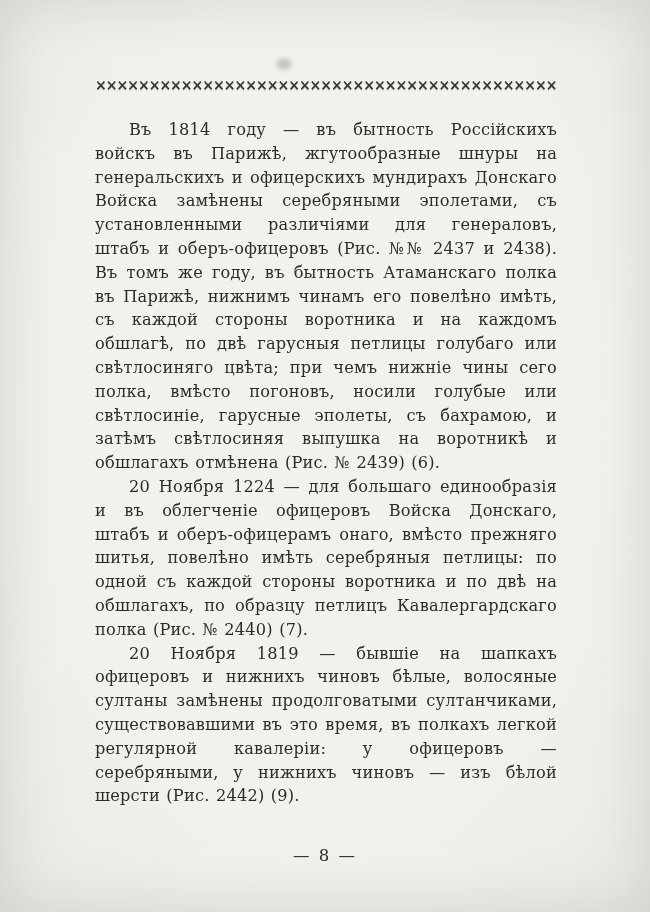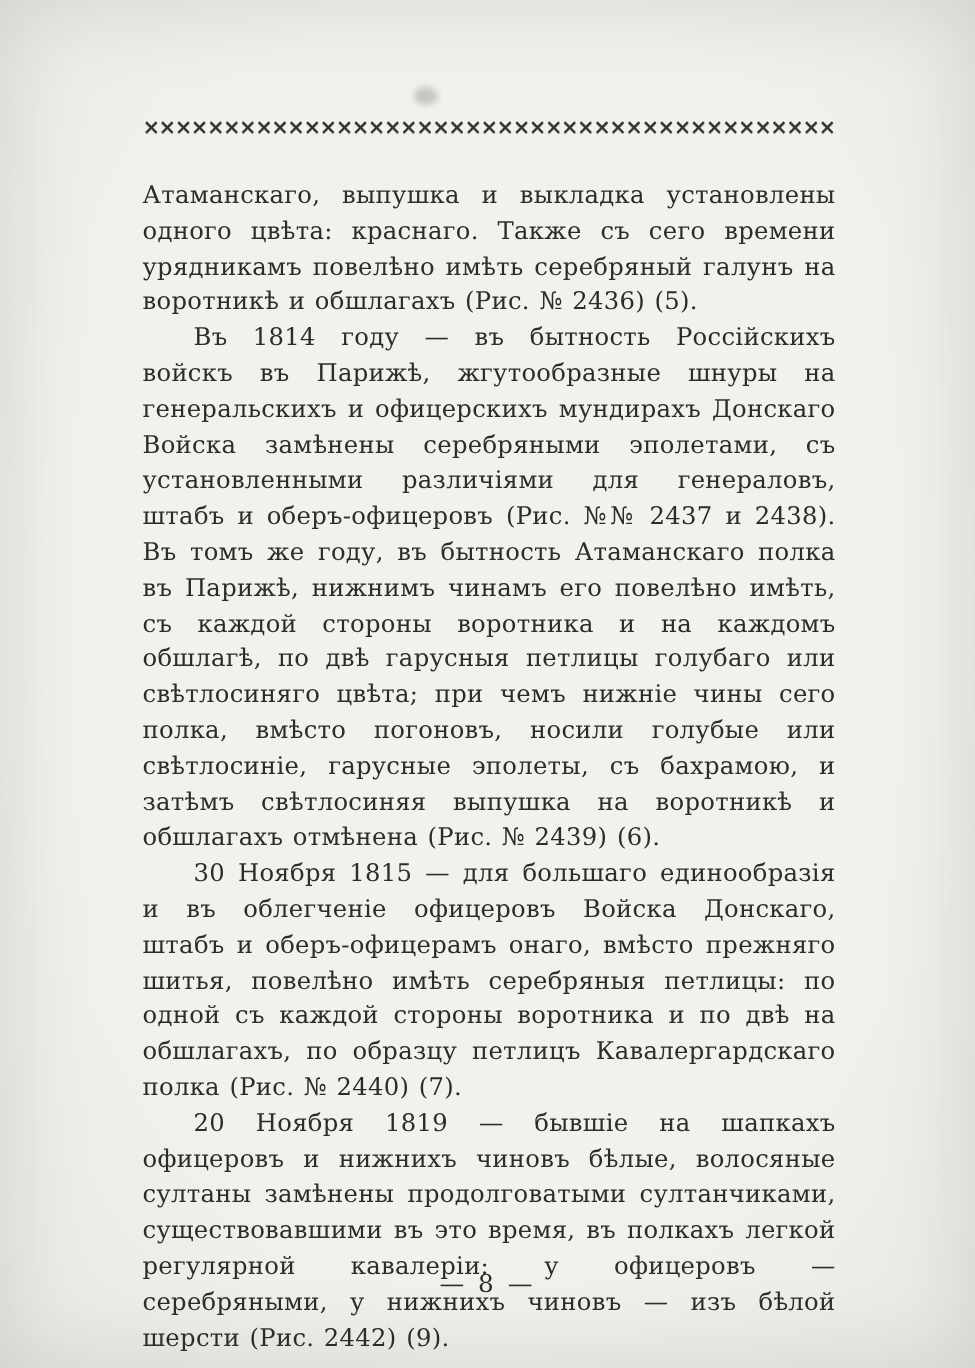--- a/index.html
+++ b/index.html
@@ -79,22 +79,21 @@
 </head>
 <body>
 
 <div class="page">
 
   <div class="smudge"></div>
 
   <div class="ornament">××××××××××××××××××××××××××××××××××××××××××××××××</div>
 
   <div class="text-block">
-    <p class="para no-indent">Атаманскаго, выпушка и выкладка установлены одного цвѣта: краснаго. Также съ сего времени урядникамъ повелѣно имѣть серебряный галунъ на воротникѣ и обшлагахъ (Рис. № 2436) (5).</p>
     <p class="para">Въ 1814 году — въ бытность Россійскихъ войскъ въ Парижѣ, жгутообразные шнуры на генеральскихъ и офицерскихъ мундирахъ Донскаго Войска замѣнены серебряными эполетами, съ установленными различіями для генераловъ, штабъ и оберъ-офицеровъ (Рис. №№ 2437 и 2438). Въ томъ же году, въ бытность Атаманскаго полка въ Парижѣ, нижнимъ чинамъ его повелѣно имѣть, съ каждой стороны воротника и на каждомъ обшлагѣ, по двѣ гарусныя петлицы голубаго или свѣтлосиняго цвѣта; при чемъ нижніе чины сего полка, вмѣсто погоновъ, носили голубые или свѣтлосиніе, гарусные эполеты, съ бахрамою, и затѣмъ свѣтлосиняя выпушка на воротникѣ и обшлагахъ отмѣнена (Рис. № 2439) (6).</p>
-    <p class="para">30 Ноября 1815 — для большаго единообразія и въ облегченіе офицеровъ Войска Донскаго, штабъ и оберъ-офицерамъ онаго, вмѣсто прежняго шитья, повелѣно имѣть серебряныя петлицы: по одной съ каждой стороны воротника и по двѣ на обшлагахъ, по образцу петлицъ Кавалергардскаго полка (Рис. № 2440) (7).</p>
+    <p class="para">20 Ноября 1224 — для большаго единообразія и въ облегченіе офицеровъ Войска Донскаго, штабъ и оберъ-офицерамъ онаго, вмѣсто прежняго шитья, повелѣно имѣть серебряныя петлицы: по одной съ каждой стороны воротника и по двѣ на обшлагахъ, по образцу петлицъ Кавалергардскаго полка (Рис. № 2440) (7).</p>
     <p class="para">20 Ноября 1819 — бывшіе на шапкахъ офицеровъ и нижнихъ чиновъ бѣлые, волосяные султаны замѣнены продолговатыми султанчиками, существовавшими въ это время, въ полкахъ легкой регулярной кавалеріи: у офицеровъ — серебряными, у нижнихъ чиновъ — изъ бѣлой шерсти (Рис. 2442) (9).</p>
 
   </div>
 
   <div class="page-number">—  8  —</div>
 
 </div>
 
 </body></html>

